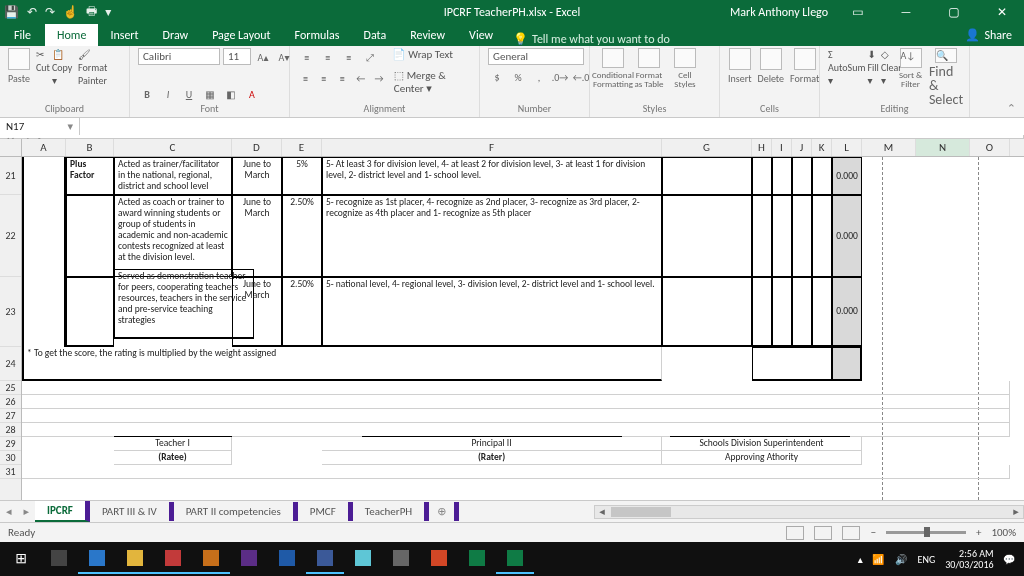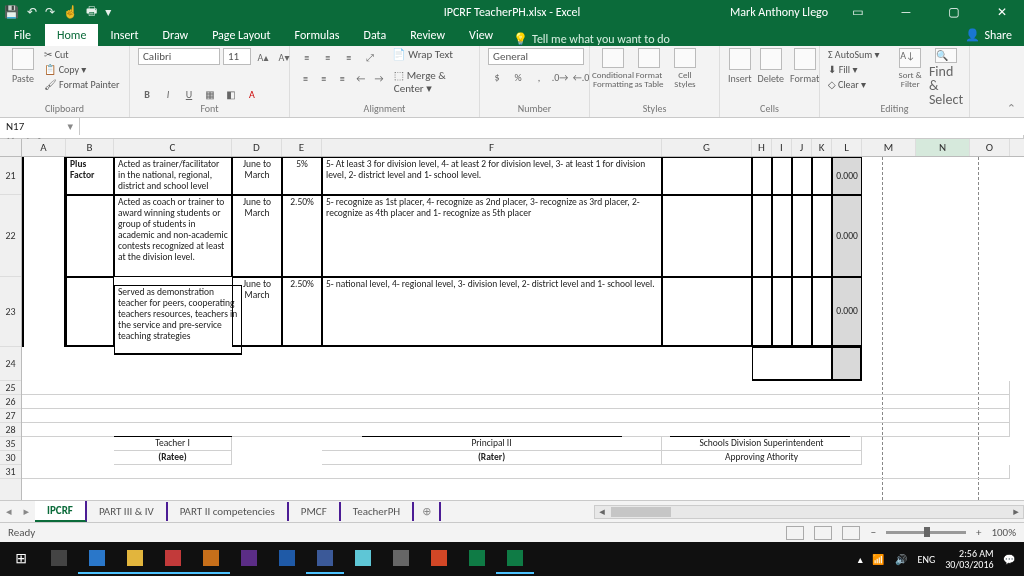--- a/index.html
+++ b/index.html
@@ -21,21 +21,21 @@
 .tabrow .tell { margin-left:8px; color:#d6efe0; display:flex; align-items:center; gap:4px; }
 .tabrow .share { margin-left:auto; padding:4px 12px; display:flex; gap:4px; align-items:center; }
 
 
 .ribbon { height:72px; background:#f3f3f3; border-bottom:1px solid #c9c9c9; display:flex; font-size:11px; color:#555; }
 .rgroup { border-right:1px solid #ddd; padding:2px 8px 2px 8px; display:flex; flex-direction:column; position:relative; }
 .rgroup .glabel { position:absolute; bottom:2px; left:0; right:0; text-align:center; font-size:10px; color:#777;margin-top:27px; }
 .rgroup .body { flex:1; display:flex; gap:6px; align-items:flex-start; }
 .ricon { width:30px; height:40px; display:flex; flex-direction:column; align-items:center; font-size:10px; color:#666; gap:2px; }
 .ricon .box { width:22px; height:22px; border:1px solid #bbb; background:#fafafa; }
-.smallrow { display:flex; flex-direction:column; gap:2px; font-size:10px; }
+.smallrow { display:flex; flex-direction:row; gap:2px; font-size:10px; }
 .sel { border:1px solid #bbb; height:17px; padding:0 4px; background:#fff; display:inline-flex; align-items:center; }
 .btnrow { display:flex; gap:3px; }
 .tb { width:18px; height:18px; border:1px solid transparent; display:flex; align-items:center; justify-content:center; font-size:10px; color:#666; }
 
 
 .fbarrow { height:21px; border-bottom:1px solid #c9c9c9; display:flex; align-items:stretch; background:#fff;flex-direction:column; }
 .namebox { width:80px; border-right:1px solid #c9c9c9; padding:2px 6px; display:flex; align-items:center; font-size:11px; }
 .fxbtns { display:flex; align-items:center; gap:6px; padding:0 6px; border-right:1px solid #c9c9c9; color:#888; }
 .fbar { flex:1; padding:2px 6px; }
 
@@ -54,21 +54,21 @@
 .thickb { border-bottom:2px solid #000 !important; }
 .thickr { border-right:2px solid #000 !important; }
 .center { text-align:center; }
 .bold { font-weight:600; }
 .graycell { background:#d9d9d9; }
 .dashed-line { position:absolute; border-right:1px dashed #888; height:100%; }
 
 
 .sheettabs { height:22px; background:#f3f3f3; border-top:1px solid #c9c9c9; display:flex; align-items:center; font-size:11px; }
 .sheettabs .nav { padding:0 6px; color:#888; }
-.stab { padding:3px 12px; border-right:2px solid #4c1d95; background:#f3f3f3; color:#555; }
+.stab { padding:3px 12px; border-right:5px solid #4c1d95; background:#f3f3f3; color:#555; }
 .stab.active { background:#fff; border-bottom:2px solid #0b6b3a; color:#0b6b3a; font-weight:600; }
 .stab.add { color:#888; padding:3px 8px; }
 .hscroll { margin-left:auto; width:430px; height:14px; display:flex; align-items:center; background:#e8e8e8; border:1px solid #ccc; }
 .hscroll .thumb { width:60px; height:10px; background:#c6c6c6; margin-left:2px; }
 .hscroll .arr { width:14px; text-align:center; color:#666; }
 
 
 .status { height:20px; background:#f3f3f3; border-top:1px solid #c9c9c9; display:flex; align-items:center; padding:0 8px; font-size:11px; color:#555; }
 .status .right { margin-left:auto; display:flex; gap:10px; align-items:center; }
 .viewbtn { width:18px; height:14px; border:1px solid #aaa; }
@@ -287,21 +287,21 @@
   <div class="gbody">
     <div class="rowheads">
       <div class="rh" style="height:38px">21</div>
       <div class="rh" style="height:82px">22</div>
       <div class="rh" style="height:70px">23</div>
       <div class="rh" style="height:34px">24</div>
       <div class="rh" style="height:14px">25</div>
       <div class="rh" style="height:14px">26</div>
       <div class="rh" style="height:14px">27</div>
       <div class="rh" style="height:14px">28</div>
-      <div class="rh" style="height:14px">35</div>
+      <div class="rh" style="height:14px">29</div>
       <div class="rh" style="height:14px">30</div>
       <div class="rh" style="height:14px">31</div>
     </div>
     <div class="cells" style="width:988px">
 
       <div class="dashed-line" style="left:860px"></div>
       <div class="dashed-line" style="left:956px"></div>
 
       <div class="cell hborder bold" style="left:44px;top:0;width:48px;height:38px">Plus Factor</div>
       <div class="cell hborder" style="left:92px;top:0;width:118px;height:38px">Acted as trainer/facilitator in the national, regional, district and school level</div>
@@ -322,31 +322,32 @@
       <div class="cell hborder center" style="left:260px;top:38px;width:40px;height:82px">2.50%</div>
       <div class="cell hborder" style="left:300px;top:38px;width:340px;height:82px">5- recognize as 1st placer, 4- recognize as 2nd placer, 3- recognize as 3rd placer, 2- recognize as 4th placer  and 1-  recognize as 5th placer</div>
       <div class="cell hborder" style="left:640px;top:38px;width:90px;height:82px"></div>
       <div class="cell hborder" style="left:730px;top:38px;width:20px;height:82px"></div>
       <div class="cell hborder" style="left:750px;top:38px;width:20px;height:82px"></div>
       <div class="cell hborder" style="left:770px;top:38px;width:20px;height:82px"></div>
       <div class="cell hborder" style="left:790px;top:38px;width:20px;height:82px"></div>
       <div class="cell hborder graycell center" style="left:810px;top:38px;width:30px;height:82px;display:flex;align-items:center;justify-content:center">0.000</div>
 
       <div class="cell hborder thickb" style="left:44px;top:120px;width:48px;height:70px"></div>
-      <div class="cell hborder thickb" style="left:92px;top:128px;width:128px;height:70px">Served as demonstration teacher for peers, cooperating teachers resources, teachers in the service and pre-service teaching strategies</div>
+      <div class="cell hborder thickb" style="left:92px;top:112px;width:140px;height:70px">Served as demonstration teacher for peers, cooperating teachers resources, teachers in the service and pre-service teaching strategies</div>
       <div class="cell hborder thickb center" style="left:210px;top:120px;width:50px;height:70px">June to March</div>
       <div class="cell hborder thickb center" style="left:260px;top:120px;width:40px;height:70px">2.50%</div>
       <div class="cell hborder thickb" style="left:300px;top:120px;width:340px;height:70px">5- national level, 4- regional level, 3- division level, 2- district level and 1- school level.</div>
       <div class="cell hborder thickb" style="left:640px;top:120px;width:90px;height:70px"></div>
       <div class="cell hborder thickb" style="left:730px;top:120px;width:20px;height:70px"></div>
       <div class="cell hborder thickb" style="left:750px;top:120px;width:20px;height:70px"></div>
       <div class="cell hborder thickb" style="left:770px;top:120px;width:20px;height:70px"></div>
       <div class="cell hborder thickb" style="left:790px;top:120px;width:20px;height:70px"></div>
       <div class="cell hborder thickb graycell center" style="left:810px;top:120px;width:30px;height:70px;display:flex;align-items:center;justify-content:center">0.000</div>
 
+      <div class="cell thickb" style="left:0;top:190px;width:640px;height:34px;border-left:2px solid #000">* To get the score, the rating is multiplied by the weight assigned</div>
       <div class="cell hborder thickb" style="left:730px;top:190px;width:80px;height:34px"></div>
       <div class="cell hborder thickb graycell thickr" style="left:810px;top:190px;width:30px;height:34px"></div>
 
       <div class="cell" style="left:0;top:224px;width:988px;height:14px"></div>
       <div class="cell" style="left:0;top:238px;width:988px;height:14px"></div>
       <div class="cell" style="left:0;top:252px;width:988px;height:14px"></div>
       <div class="cell" style="left:0;top:266px;width:988px;height:14px"></div>
 
       <div style="position:absolute;left:92px;top:279px;width:118px;border-top:1px solid #000"></div>
       <div style="position:absolute;left:340px;top:279px;width:260px;border-top:1px solid #000"></div>

